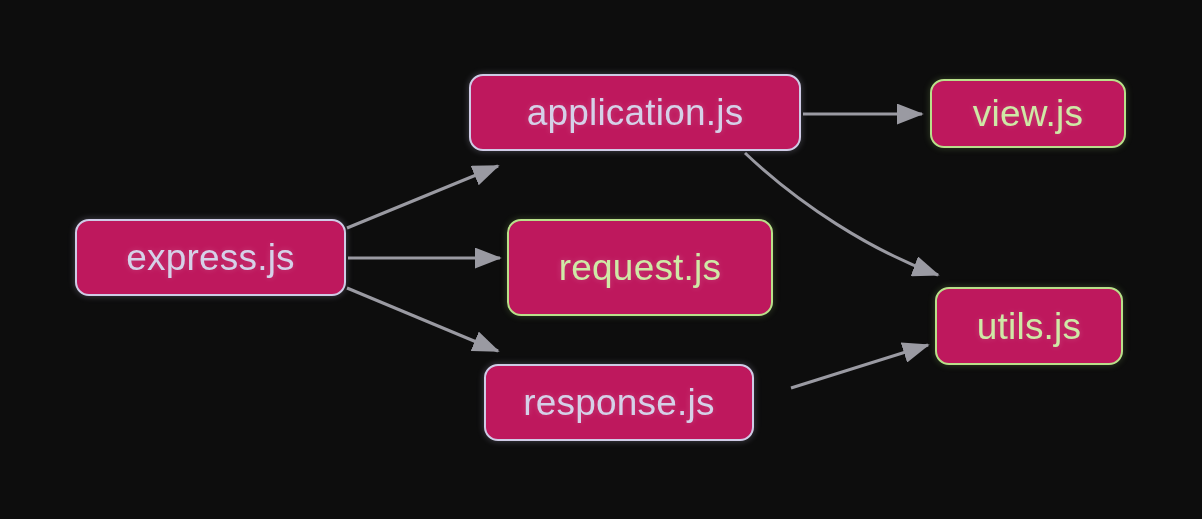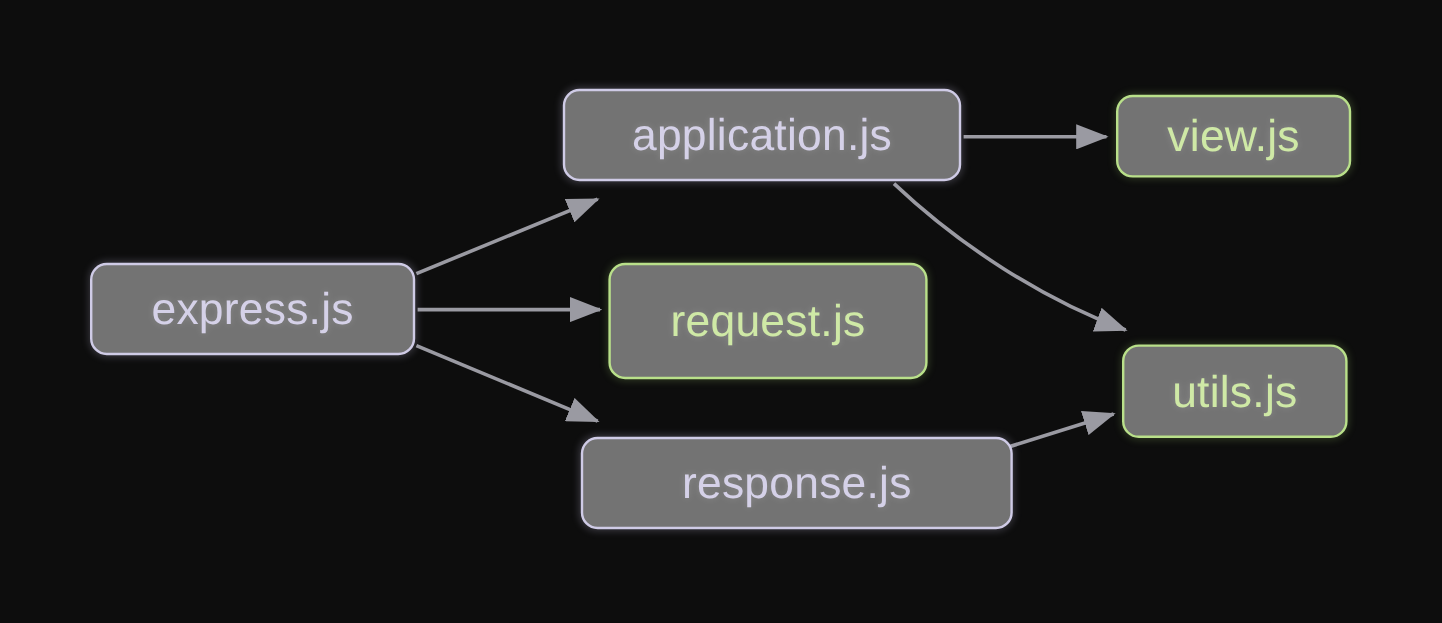--- a/index.html
+++ b/index.html
@@ -24,21 +24,21 @@
   }
   .node {
     position: absolute;
     box-sizing: border-box;
     display: flex;
     align-items: center;
     justify-content: center;
     border-style: solid;
     border-width: 2.5px;
     border-radius: 14px;
-    background: #737373;
+    background: #be185d;
     z-index: 5;
   }
   .node-label {
     font-size: 37px;
     line-height: 1;
     letter-spacing: 0.2px;
     white-space: nowrap;
     text-shadow: 0 0 6px rgba(255,255,255,0.18);
   }
   .node.lavender {
@@ -87,21 +87,21 @@
   </div>
 
   <div class="node lavender" style="left:469px; top:74px; width:332px; height:77px;">
     <span class="node-label">application.js</span>
   </div>
 
   <div class="node green" style="left:507px; top:219px; width:266px; height:97px;">
     <span class="node-label">request.js</span>
   </div>
 
-  <div class="node lavender" style="left:484px; top:364px; width:360px; height:77px;">
+  <div class="node lavender" style="left:484px; top:364px; width:270px; height:77px;">
     <span class="node-label">response.js</span>
   </div>
 
   <div class="node green" style="left:930px; top:79px; width:196px; height:69px;">
     <span class="node-label">view.js</span>
   </div>
 
   <div class="node green" style="left:935px; top:287px; width:188px; height:78px;">
     <span class="node-label">utils.js</span>
   </div>

